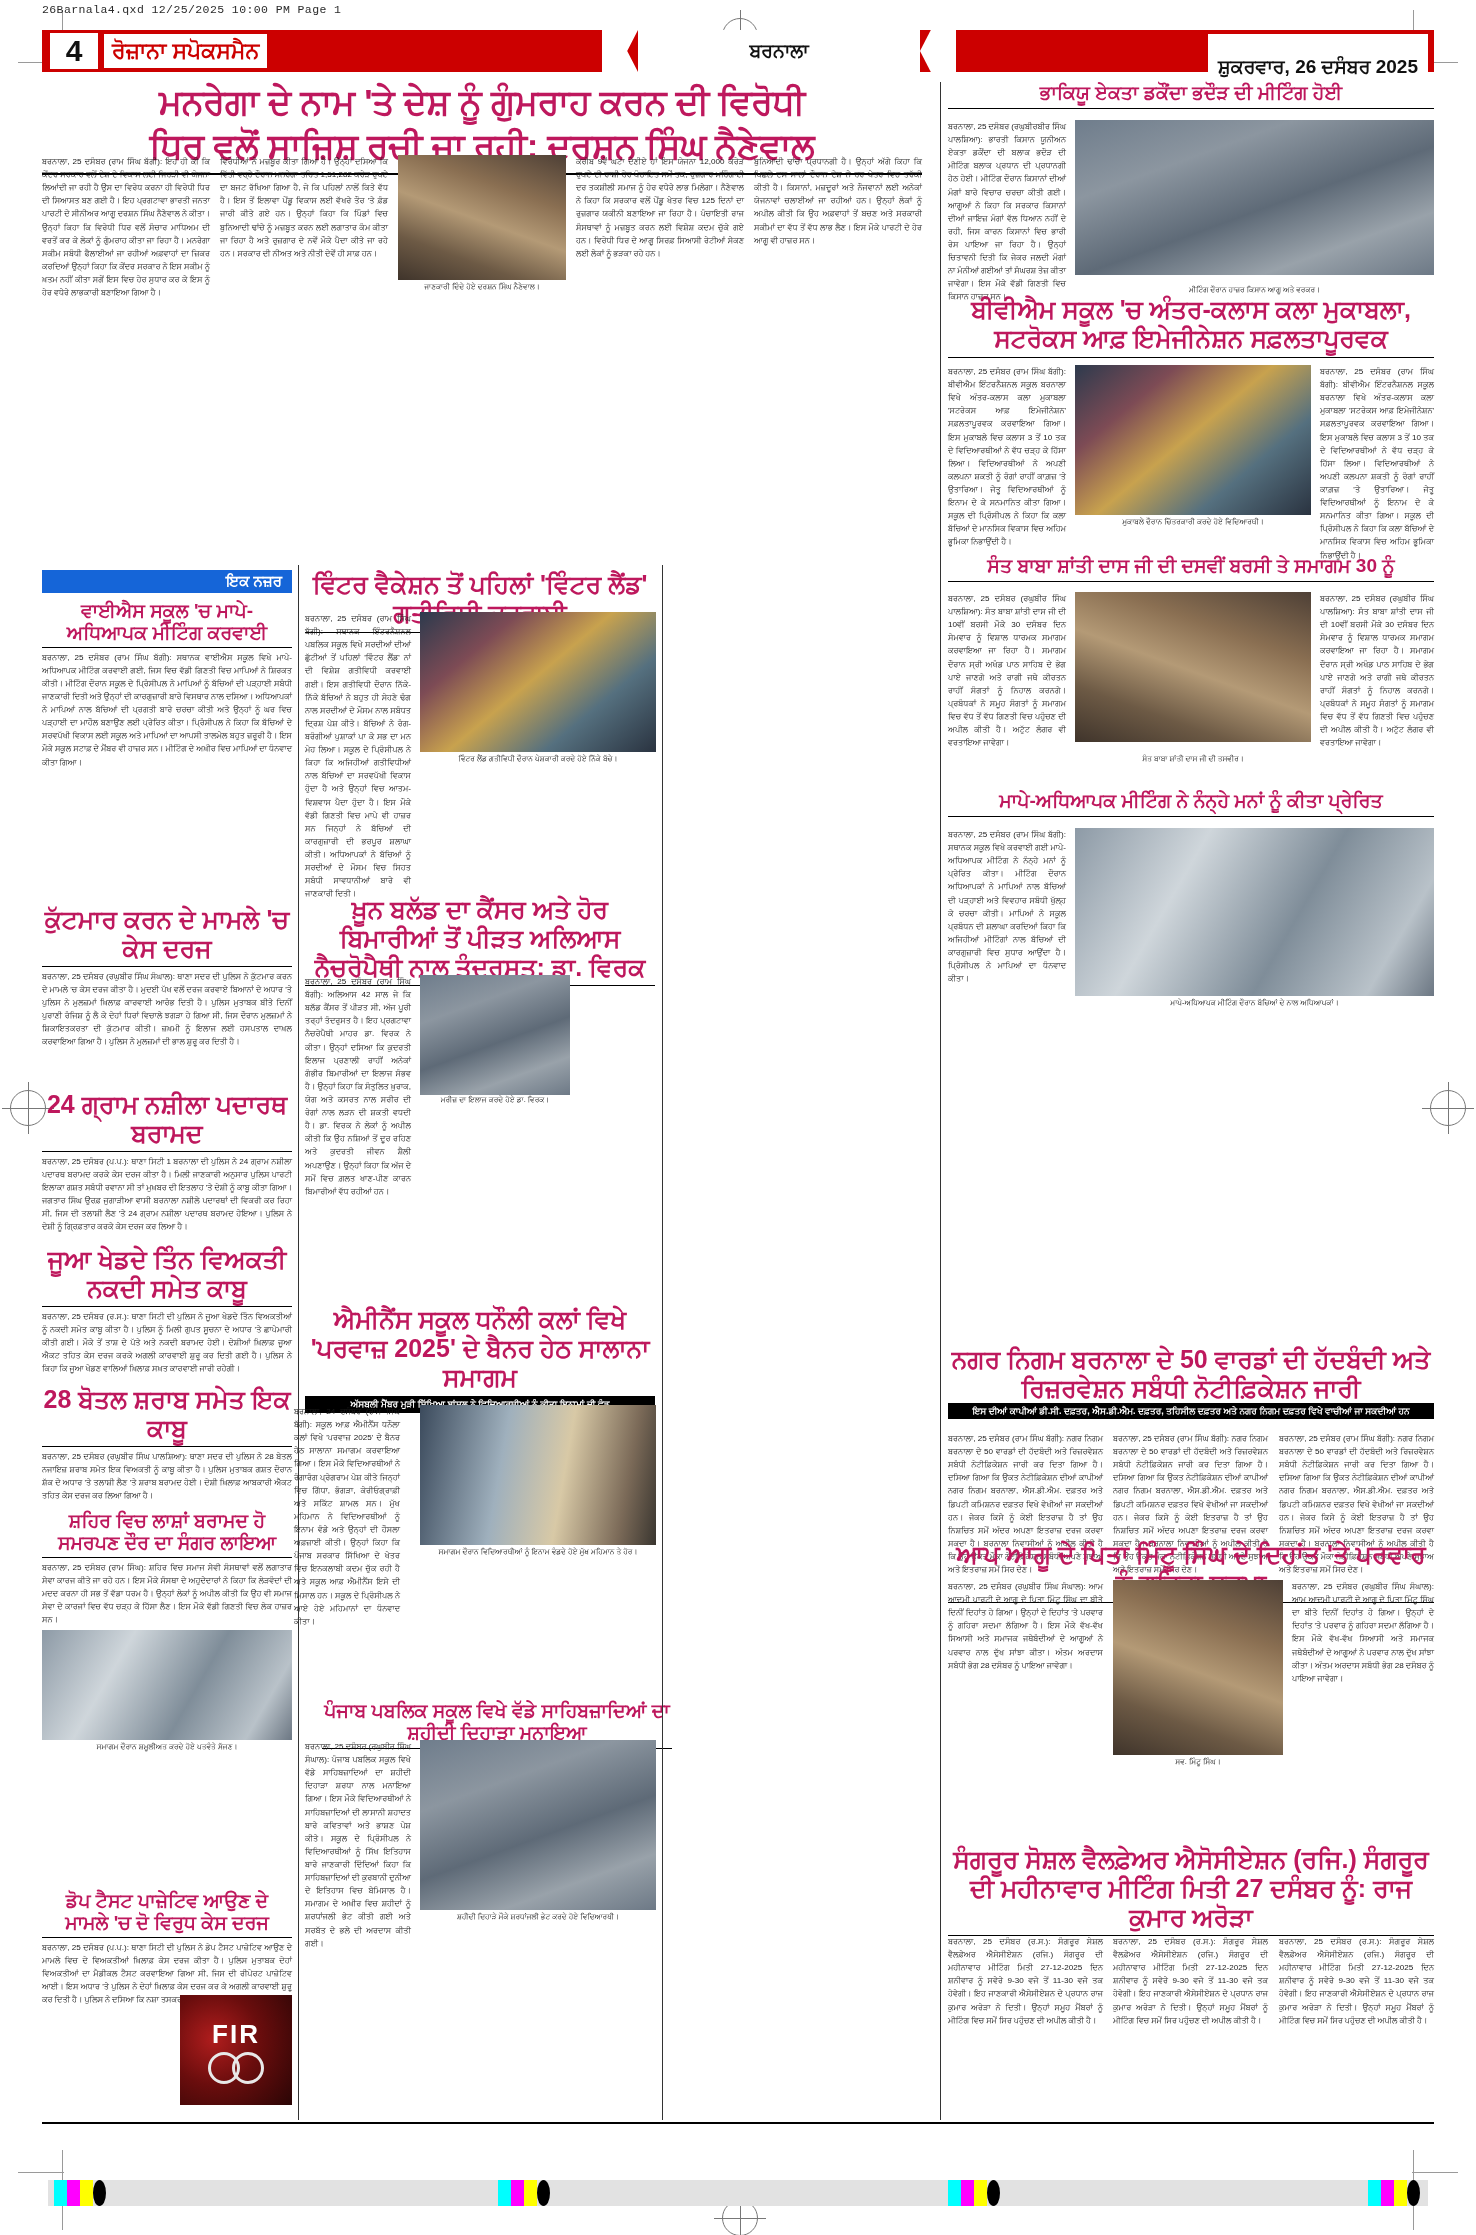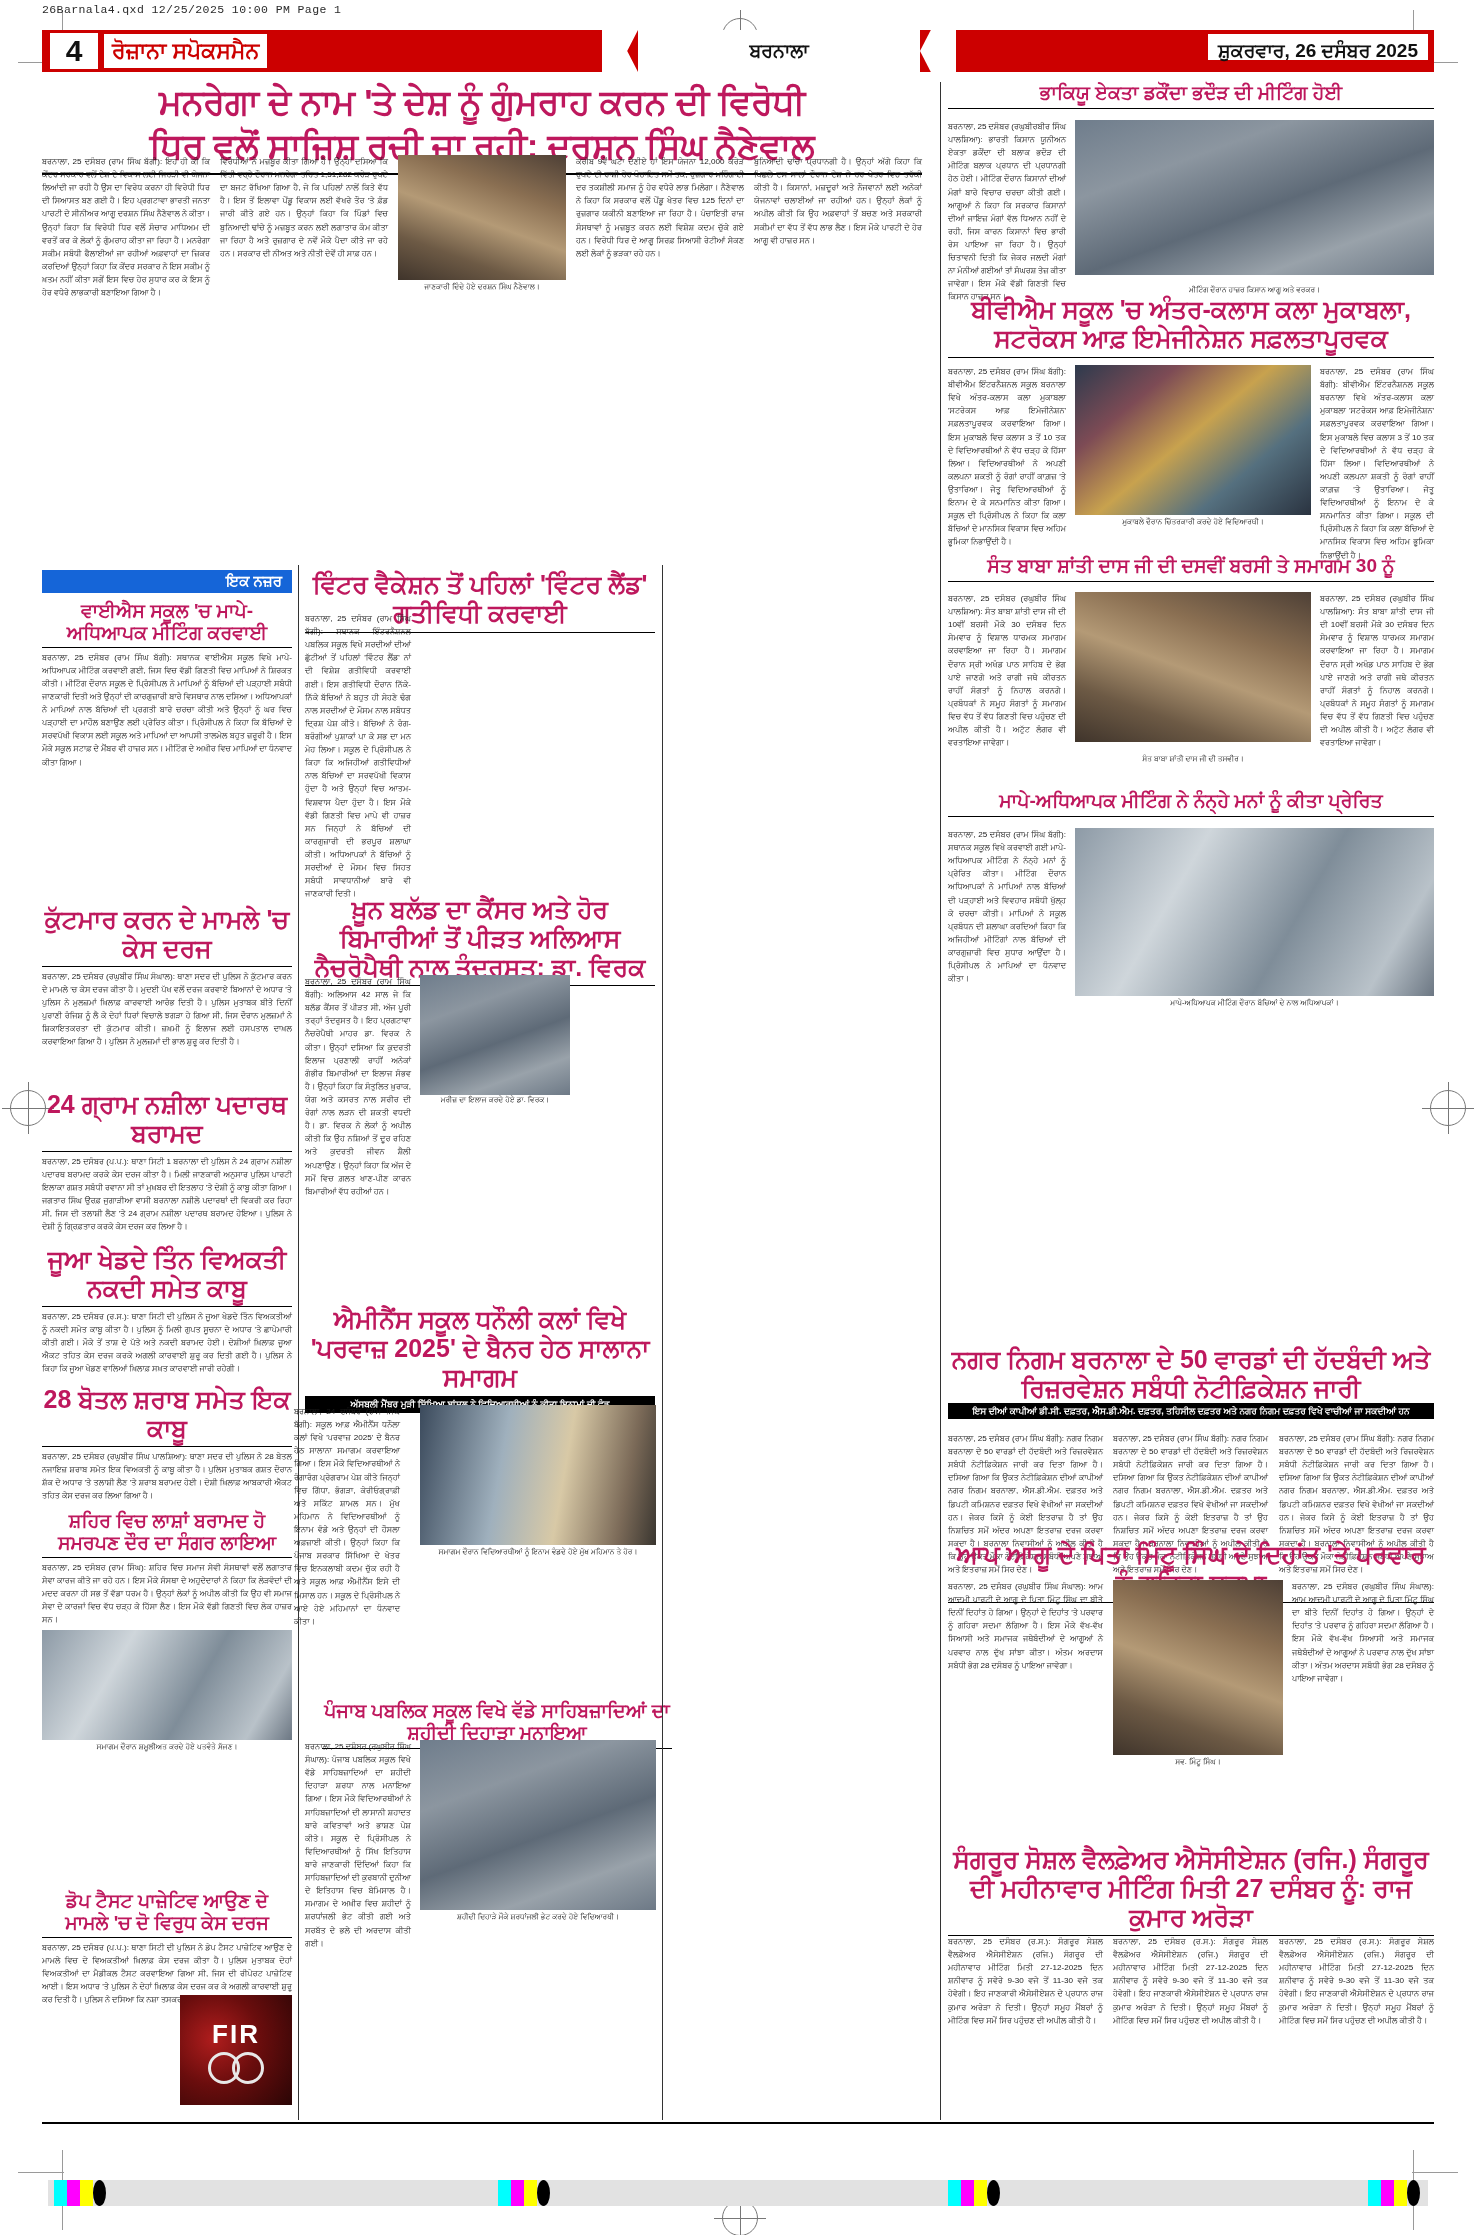--- a/index.html
+++ b/index.html
@@ -22,21 +22,21 @@
   .mh-notch{position:absolute;top:0;height:100%;width:36px;background:#fff;}
   .mh-notch.l{left:560px;clip-path:polygon(0 0,100% 0,70% 50%,100% 100%,0 100%);}
   .mh-notch.r{left:878px;clip-path:polygon(30% 0,100% 0,100% 100%,30% 100%,0 50%);}
   .mh-white{position:absolute;left:596px;top:0;width:282px;height:100%;background:#fff;}
   .mh-pageno{position:absolute;left:8px;top:3px;width:48px;height:36px;background:#fff;
              color:#111;font-weight:bold;font-size:30px;line-height:36px;text-align:center;}
   .mh-title{position:absolute;left:62px;top:4px;height:34px;background:#fff;padding:0 8px;
             color:#cc0000;font-weight:bold;font-size:22px;line-height:34px;white-space:nowrap;}
   .mh-center{position:absolute;left:596px;top:0;width:282px;height:42px;line-height:42px;
              text-align:center;font-weight:bold;font-size:19px;color:#111;}
-  .mh-date{position:absolute;right:6px;top:4px;height:26px;background:#fff;padding:0 10px;
+  .mh-date{position:absolute;right:6px;top:4px;height:20px;background:#fff;padding:16px 10px;
            color:#111;font-weight:bold;font-size:19px;line-height:34px;white-space:nowrap;}
 
   
   .hl{font-weight:bold;color:#be185d;line-height:1.15;text-align:center;}
   .hl-main{font-size:35px;letter-spacing:-.3px;}
   .hl-sec{font-size:25px;}
   .hl-sm{font-size:19px;}
   .rule{border-top:1px solid #000;}
   .rule2{border-top:2px solid #000;}
 
@@ -190,20 +190,24 @@
     </div>
   </div>
 
   <div class="col" style="left:305px;top:570px;width:350px;">
     <div class="hl hl-sec">ਵਿੰਟਰ ਵੈਕੇਸ਼ਨ ਤੋਂ ਪਹਿਲਾਂ 'ਵਿੰਟਰ ਲੈਂਡ' ਗਤੀਵਿਧੀ ਕਰਵਾਈ</div>
     <div class="rule" style="margin:4px 0 4px;"></div>
   </div>
   <div class="col" style="left:305px;top:612px;width:106px;">
     <div class="body-txt">ਬਰਨਾਲਾ, 25 ਦਸੰਬਰ (ਰਾਮ ਸਿੰਘ ਬੱਗੀ): ਸਥਾਨਕ ਇੰਟਰਨੈਸ਼ਨਲ ਪਬਲਿਕ ਸਕੂਲ ਵਿਖੇ ਸਰਦੀਆਂ ਦੀਆਂ ਛੁੱਟੀਆਂ ਤੋਂ ਪਹਿਲਾਂ 'ਵਿੰਟਰ ਲੈਂਡ' ਨਾਂ ਦੀ ਵਿਸ਼ੇਸ਼ ਗਤੀਵਿਧੀ ਕਰਵਾਈ ਗਈ। ਇਸ ਗਤੀਵਿਧੀ ਦੌਰਾਨ ਨਿੱਕੇ-ਨਿੱਕੇ ਬੱਚਿਆਂ ਨੇ ਬਹੁਤ ਹੀ ਸੋਹਣੇ ਢੰਗ ਨਾਲ ਸਰਦੀਆਂ ਦੇ ਮੌਸਮ ਨਾਲ ਸਬੰਧਤ ਦ੍ਰਿਸ਼ ਪੇਸ਼ ਕੀਤੇ। ਬੱਚਿਆਂ ਨੇ ਰੰਗ-ਬਰੰਗੀਆਂ ਪੁਸ਼ਾਕਾਂ ਪਾ ਕੇ ਸਭ ਦਾ ਮਨ ਮੋਹ ਲਿਆ। ਸਕੂਲ ਦੇ ਪ੍ਰਿੰਸੀਪਲ ਨੇ ਕਿਹਾ ਕਿ ਅਜਿਹੀਆਂ ਗਤੀਵਿਧੀਆਂ ਨਾਲ ਬੱਚਿਆਂ ਦਾ ਸਰਵਪੱਖੀ ਵਿਕਾਸ ਹੁੰਦਾ ਹੈ ਅਤੇ ਉਨ੍ਹਾਂ ਵਿਚ ਆਤਮ-ਵਿਸ਼ਵਾਸ ਪੈਦਾ ਹੁੰਦਾ ਹੈ। ਇਸ ਮੌਕੇ ਵੱਡੀ ਗਿਣਤੀ ਵਿਚ ਮਾਪੇ ਵੀ ਹਾਜ਼ਰ ਸਨ ਜਿਨ੍ਹਾਂ ਨੇ ਬੱਚਿਆਂ ਦੀ ਕਾਰਗੁਜ਼ਾਰੀ ਦੀ ਭਰਪੂਰ ਸ਼ਲਾਘਾ ਕੀਤੀ। ਅਧਿਆਪਕਾਂ ਨੇ ਬੱਚਿਆਂ ਨੂੰ ਸਰਦੀਆਂ ਦੇ ਮੌਸਮ ਵਿਚ ਸਿਹਤ ਸਬੰਧੀ ਸਾਵਧਾਨੀਆਂ ਬਾਰੇ ਵੀ ਜਾਣਕਾਰੀ ਦਿਤੀ।</div>
   </div>
+  <div class="col" style="left:420px;top:612px;width:236px;">
+    <div class="photo ph-c" style="width:236px;height:140px;"></div>
+    <div class="cap-line" style="margin-top:2px;">ਵਿੰਟਰ ਲੈਂਡ ਗਤੀਵਿਧੀ ਦੌਰਾਨ ਪੇਸ਼ਕਾਰੀ ਕਰਦੇ ਹੋਏ ਨਿੱਕੇ ਬੱਚੇ।</div>
+  </div>
 
   <div class="col" style="left:305px;top:895px;width:350px;">
     <div class="hl hl-sec">ਖ਼ੂਨ ਬਲੱਡ ਦਾ ਕੈਂਸਰ ਅਤੇ ਹੋਰ ਬਿਮਾਰੀਆਂ ਤੋਂ ਪੀੜਤ ਅਲਿਆਸ ਨੈਚਰੋਪੈਥੀ ਨਾਲ ਤੰਦਰੁਸਤ: ਡਾ. ਵਿਰਕ</div>
     <div class="rule" style="margin:4px 0 4px;"></div>
   </div>
   <div class="col" style="left:305px;top:975px;width:106px;">
     <div class="body-txt">ਬਰਨਾਲਾ, 25 ਦਸੰਬਰ (ਰਾਮ ਸਿੰਘ ਬੱਗੀ): ਅਲਿਆਸ 42 ਸਾਲ ਜੋ ਕਿ ਬਲੱਡ ਕੈਂਸਰ ਤੋਂ ਪੀੜਤ ਸੀ, ਅੱਜ ਪੂਰੀ ਤਰ੍ਹਾਂ ਤੰਦਰੁਸਤ ਹੈ। ਇਹ ਪ੍ਰਗਟਾਵਾ ਨੈਚਰੋਪੈਥੀ ਮਾਹਰ ਡਾ. ਵਿਰਕ ਨੇ ਕੀਤਾ। ਉਨ੍ਹਾਂ ਦਸਿਆ ਕਿ ਕੁਦਰਤੀ ਇਲਾਜ ਪ੍ਰਣਾਲੀ ਰਾਹੀਂ ਅਨੇਕਾਂ ਗੰਭੀਰ ਬਿਮਾਰੀਆਂ ਦਾ ਇਲਾਜ ਸੰਭਵ ਹੈ। ਉਨ੍ਹਾਂ ਕਿਹਾ ਕਿ ਸੰਤੁਲਿਤ ਖ਼ੁਰਾਕ, ਯੋਗ ਅਤੇ ਕਸਰਤ ਨਾਲ ਸਰੀਰ ਦੀ ਰੋਗਾਂ ਨਾਲ ਲੜਨ ਦੀ ਸ਼ਕਤੀ ਵਧਦੀ ਹੈ। ਡਾ. ਵਿਰਕ ਨੇ ਲੋਕਾਂ ਨੂੰ ਅਪੀਲ ਕੀਤੀ ਕਿ ਉਹ ਨਸ਼ਿਆਂ ਤੋਂ ਦੂਰ ਰਹਿਣ ਅਤੇ ਕੁਦਰਤੀ ਜੀਵਨ ਸ਼ੈਲੀ ਅਪਣਾਉਣ। ਉਨ੍ਹਾਂ ਕਿਹਾ ਕਿ ਅੱਜ ਦੇ ਸਮੇਂ ਵਿਚ ਗ਼ਲਤ ਖਾਣ-ਪੀਣ ਕਾਰਨ ਬਿਮਾਰੀਆਂ ਵੱਧ ਰਹੀਆਂ ਹਨ।</div>
   </div>
   <div class="col" style="left:420px;top:975px;width:150px;">
     <div class="photo ph-a" style="width:150px;height:120px;"></div>

